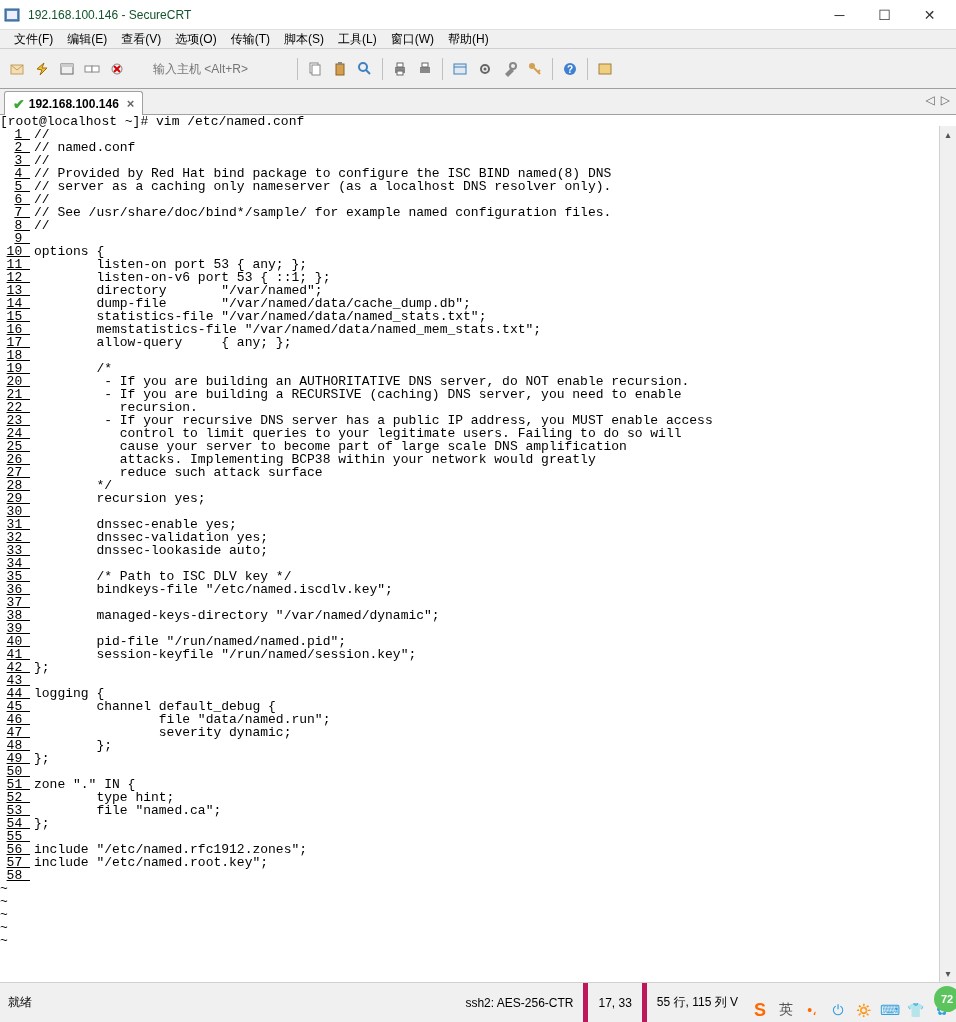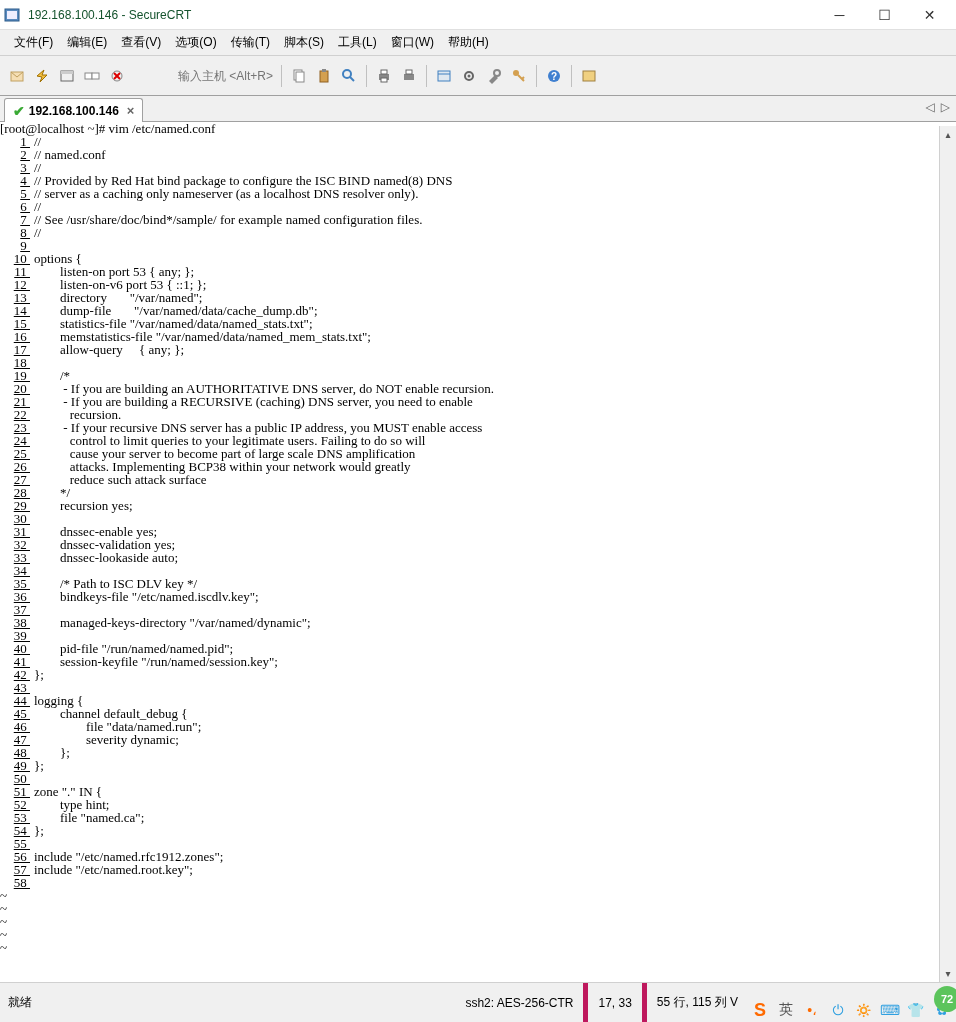--- a/index.html
+++ b/index.html
@@ -1,32 +1,32 @@
 <!DOCTYPE html>
 <html><head>
 <meta charset="utf-8">
 <style>
 * { margin: 0; padding: 0; box-sizing: border-box; }
 body { font-family: "Microsoft YaHei", Tahoma, sans-serif; font-size: 12px; background: #fff; width: 956px; height: 1022px; overflow: hidden; position: relative; }
 .titlebar { height: 30px; background: #fff; border-bottom: 1px solid #e0e0e0; display: flex; align-items: center; padding: 0 4px; }
 .titlebar .icon { width: 16px; height: 16px; margin-right: 8px; display: inline-flex; align-items: center; justify-content: center; }
 .titlebar .title { flex: 1; font-size: 12px; color: #14532d; }
 .titlebar .winbtn { width: 45px; height: 28px; display: flex; align-items: center; justify-content: center; font-size: 14px; color: #333; cursor: pointer; }
-.menubar { height: 26px; background: #f0f0f0; border-bottom: 1px solid #d0d0d0; display: flex; align-items: center; padding: 0 8px; gap: 2px; }
+.menubar { height: 19px; background: #f0f0f0; border-bottom: 1px solid #d0d0d0; display: flex; align-items: center; padding: 0 8px; gap: 2px; }
 .menubar .menuitem { padding: 2px 6px; font-size: 12px; cursor: pointer; }
 .toolbar { height: 40px; background: #f0f0f0; border-bottom: 1px solid #a0a0a0; display: flex; align-items: center; padding: 0 6px; gap: 3px; }
 .toolbar .tbtn { width: 22px; height: 22px; display: flex; align-items: center; justify-content: center; cursor: pointer; border: 1px solid transparent; }
 .toolbar .sep { width: 1px; height: 22px; background: #c0c0c0; margin: 0 3px; }
-.toolbar .hostinput { margin-left: 4px; font-size: 12px; color: #888; border: none; background: transparent; width: 140px; padding: 2px; text-align: right; }
+.toolbar .hostinput { margin-left: 20px; font-size: 12px; color: #888; border: none; background: transparent; width: 140px; padding: 2px; }
 .tabbar { height: 26px; background: #f0f0f0; display: flex; align-items: flex-end; padding: 0 4px; position: relative; border-bottom: 1px solid #a0a0a0; }
 .tab { height: 24px; background: #fff; border: 1px solid #a0a0a0; border-bottom: none; padding: 0 8px; display: flex; align-items: center; gap: 4px; font-size: 12px; font-weight: bold; border-radius: 3px 3px 0 0; margin-bottom: -1px; }
 .tab .check { color: #3aaa35; font-size: 14px; font-weight: bold; }
 .tab .close { color: #666; font-size: 13px; cursor: pointer; margin-left: 4px; }
 .tabbar .navbtns { position: absolute; right: 6px; top: 4px; display: flex; gap: 6px; font-size: 12px; color: #666; }
-.terminal { background: #fff; font-family: Liberation Serif, serif; font-size: 13px; line-height: 13px; color: #000; height: 856px; overflow: hidden; position: relative; white-space: pre; }
+.terminal { background: #fff; font-family: Liberation Mono, monospace; font-size: 13px; line-height: 13px; color: #000; height: 856px; overflow: hidden; position: relative; white-space: pre; }
 .terminal .row { display: flex; height: 13px; }
 .terminal .lnum { width: 34px; text-align: right; padding-right: 4px; text-decoration: underline; color: #000; flex-shrink: 0; }
 .terminal .txt { flex: 1; white-space: pre; }
 .terminal .tilde { padding-left: 0px; color: #000; }
 .scrollbar-v { position: absolute; right: 0; top: 126px; width: 17px; height: 856px; background: #f0f0f0; border-left: 1px solid #d0d0d0; }
 .scrollbar-v .arrow { height: 17px; width: 100%; display: flex; align-items: center; justify-content: center; font-size: 10px; color: #555; background: #f0f0f0; }
 .statusbar { position: absolute; bottom: 0; left: 0; right: 0; height: 40px; background: #f0f0f0; border-top: 1px solid #d0d0d0; display: flex; align-items: center; font-size: 12px; padding: 0 8px; }
 .statusbar .sect { padding: 0 10px; border-right: 5px solid #be185d; height: 100%; display: flex; align-items: center; }
 .statusbar .spacer { flex: 1; }
 .tray { position: absolute; bottom: 2px; right: 4px; display: flex; gap: 6px; align-items: center; }

